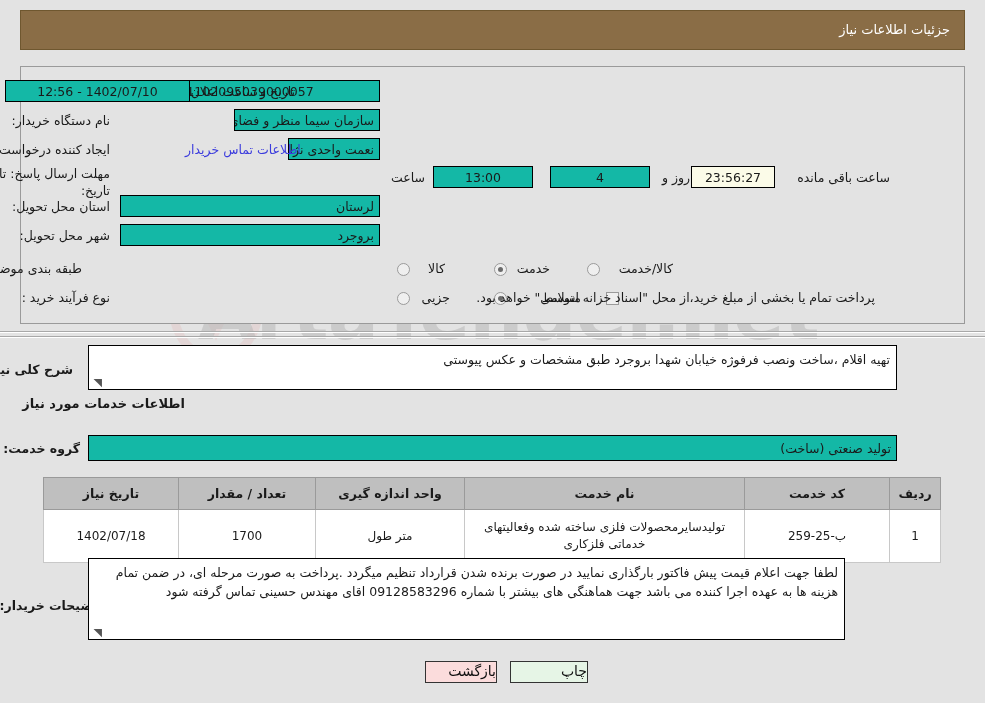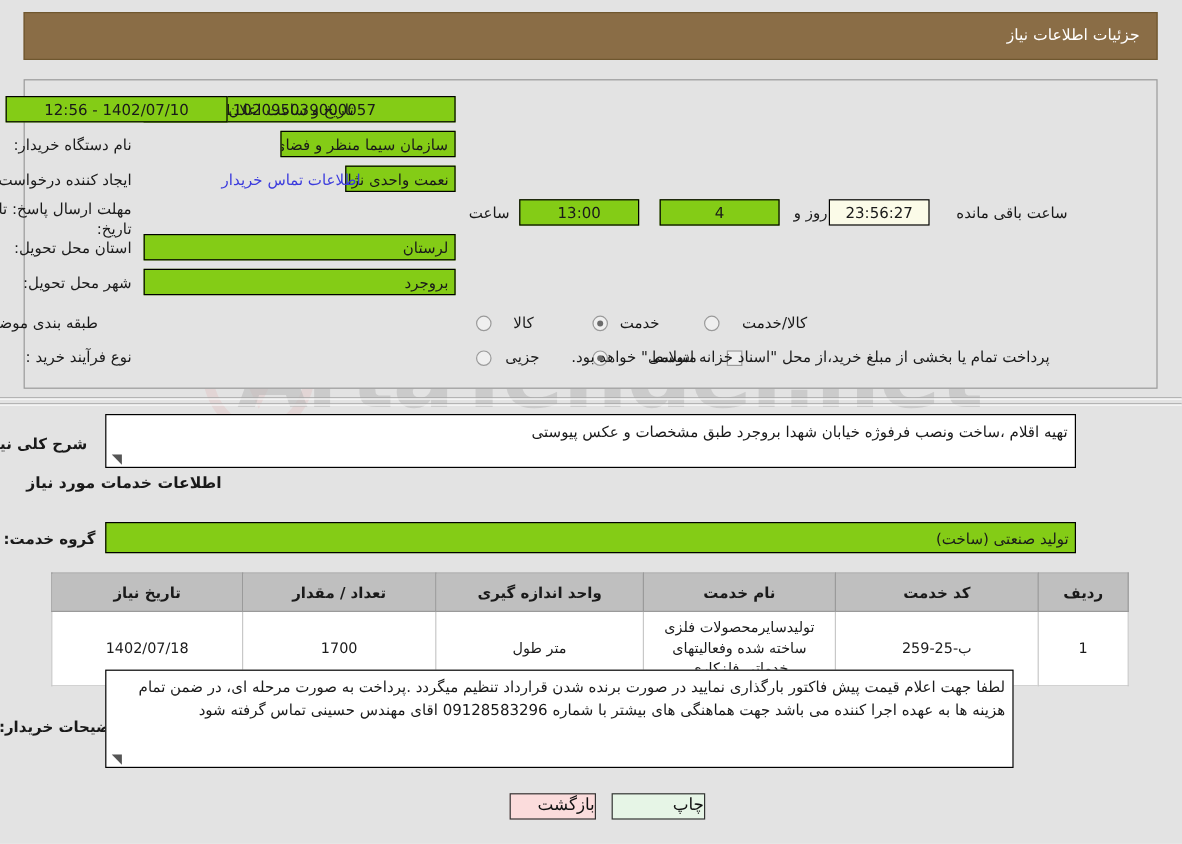--- a/index.html
+++ b/index.html
@@ -93,21 +93,21 @@
     font-size: 12.5px;
     color: #1a1a1a;
     white-space: nowrap;
     z-index: 12;
   }
   .bold { font-weight: bold; }
 
   .fld {
     position: absolute;
     box-sizing: border-box;
-    background: #84cc16;
+    background: #14b8a6;
     border: 1px solid #000000;
     font-size: 12.5px;
     color: #1a1a1a;
     padding: 2px 5px 0 5px;
     line-height: 18px;
     height: 22px;
     overflow: hidden;
     white-space: nowrap;
     z-index: 12;
     font-family: "DejaVu Sans", "Liberation Sans", sans-serif;
@@ -191,21 +191,21 @@
     background: #ffffff;
     table-layout: fixed;
   }
   #items-table th {
     background: #bfbfbf;
     border: 1px solid #9a9a9a;
     font-size: 12.5px;
     font-weight: bold;
     color: #1a1a1a;
     height: 27px;
-    padding: 2px 16px;
+    padding: 2px 4px;
     text-align: center;
   }
   #items-table td {
     background: #ffffff;
     border: 1px solid #c8c8c8;
     font-size: 12px;
     color: #1a1a1a;
     padding: 5px 5px;
     text-align: center;
     vertical-align: middle;

